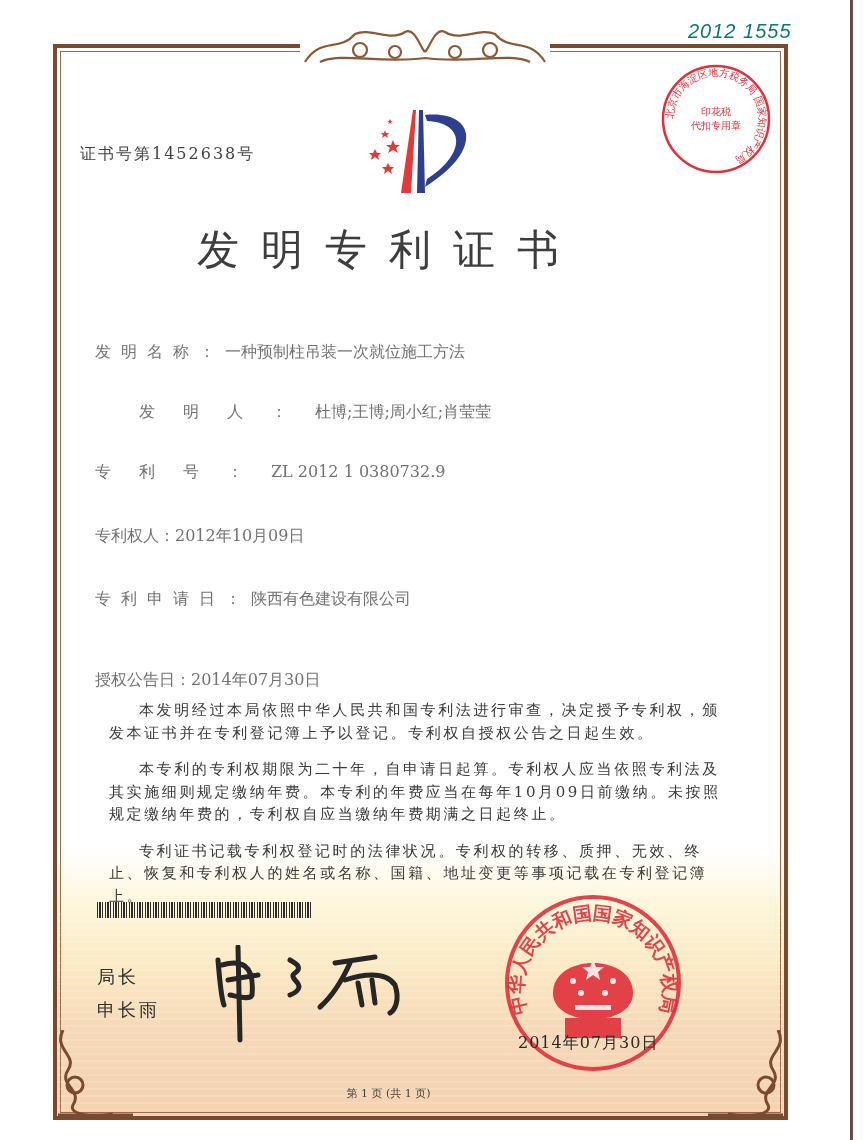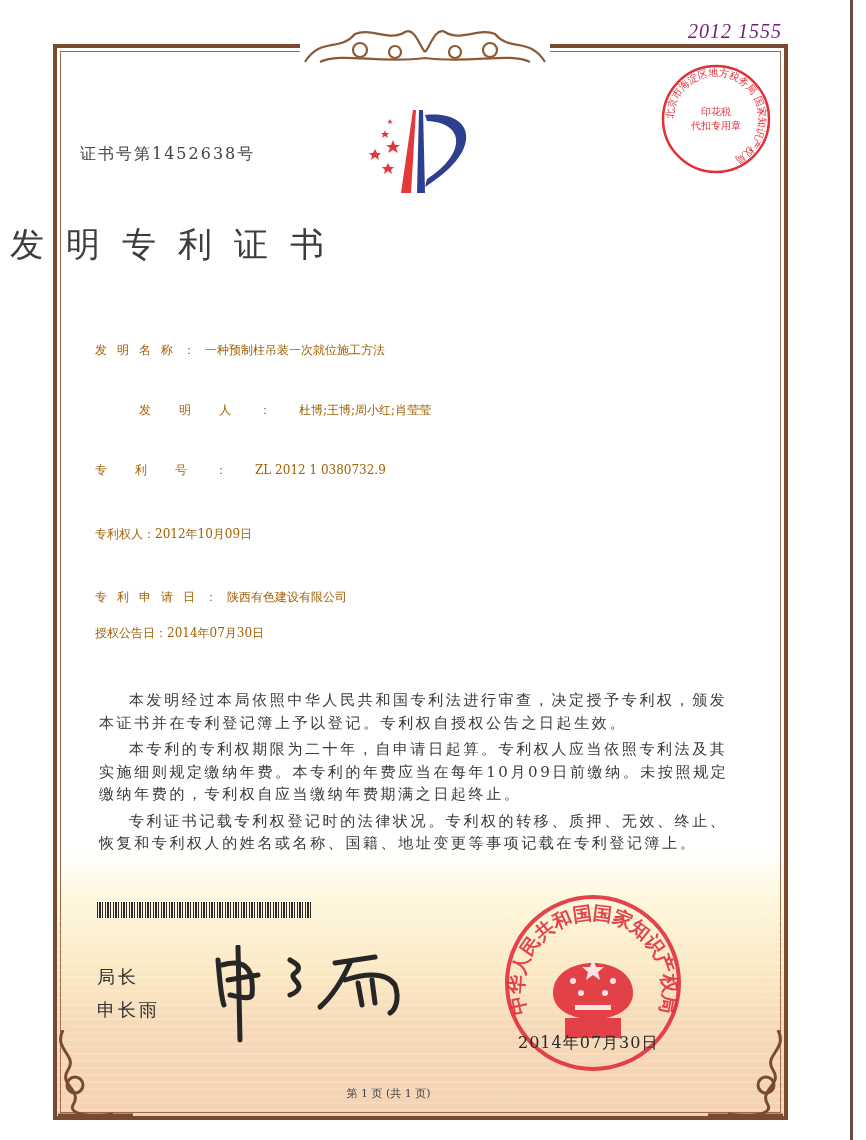--- a/index.html
+++ b/index.html
@@ -8,21 +8,21 @@
     background:#ffffff;
     font-family: "DejaVu Serif", "Liberation Serif", serif;
     color:#3a3a3a;
   }
   .page-edge {
     position:absolute; left:850px; top:0; width:3px; height:1140px;
     background:#6b4a4a;
   }
   .handnote {
     position:absolute; left:688px; top:20px; font-size:20px;
-    font-family:Liberation Serif, serif; color:#701a75; letter-spacing:1px;
+    font-family:Liberation Sans, sans-serif; color:#0f766e; letter-spacing:1px;
     font-style:italic;
   }
   .frame {
     position:absolute; left:53px; top:44px; width:735px; height:1076px;
     border:4px solid #7a4a2e; box-sizing:border-box;
     background: linear-gradient(to bottom,
       #ffffff 0px, #ffffff 800px, #fdf6da 860px, #fbe9c4 920px,
       #f6d9b8 980px, #f4d1b2 1076px);
     overflow:hidden;
   }
@@ -42,36 +42,36 @@
   }
   .ornament-corner { position:absolute; width:80px; height:90px; }
   .cert-no {
     position:absolute; left:80px; top:110px; font-size:16px; color:#444;
     letter-spacing:2px;
     margin-top:34px;
   }
   .logo { position:absolute; left:355px; top:105px; width:130px; height:90px; }
   .tax-seal { position:absolute; left:660px; top:63px; width:112px; height:112px; }
   .title {
-    position:absolute; left:0; width:768px; top:222px; text-align:left;
-    font-size:34px; letter-spacing:22px; color:#3d3d3d; font-weight:normal;
+    position:absolute; left:0; width:768px; top:222px; text-align:center;
+    font-size:42px; letter-spacing:22px; color:#3d3d3d; font-weight:normal;
     text-indent:10px;
   }
   .field {
-    position:absolute; left:95px; font-size:12px; color:#a16207; white-space:nowrap;
+    position:absolute; left:95px; font-size:16px; color:#737373; white-space:nowrap;
   }
   .field .lbl { display:inline-block; }
   .f-name .lbl { letter-spacing:10px; }
   .spaced2 { letter-spacing:28px; }
   .spaced3 { letter-spacing:10px; }
   .body-text {
     position:absolute; left:95px; width:640px; font-size:15px; line-height:22.5px;
     color:#3a3a3a; letter-spacing:2.6px;
   }
-  .body-text p { margin:4px; text-indent:30px; }
+  .body-text p { margin:14px; text-indent:30px; }
   .barcode {
     position:absolute; left:97px; top:902px; width:216px; height:16px;
     background: repeating-linear-gradient(to right,
       #2a2a2a 0px, #2a2a2a 1px, transparent 1px, transparent 2px,
       #2a2a2a 2px, #2a2a2a 4px, transparent 4px, transparent 5px,
       #2a2a2a 5px, #2a2a2a 6px, transparent 6px, transparent 8px);
   }
   .director {
     position:absolute; left:97px; font-size:18px; color:#2f2f2f;
     font-family:"DejaVu Sans", sans-serif; letter-spacing:3px;
@@ -164,21 +164,21 @@
 </div>
 <div class="field" style="top:462px;">
   <span class="lbl spaced2">专利号：</span><span>ZL 2012 1 0380732.9</span>
 </div>
 <div class="field" style="top:526px;">
   <span class="lbl">专利权人：</span><span>2012年10月09日</span>
 </div>
 <div class="field" style="top:589px;">
   <span class="lbl spaced3">专利申请日：</span><span>陕西有色建设有限公司</span>
 </div>
-<div class="field" style="top:625px;">
+<div class="field" style="top:670px;">
   <span class="lbl">授权公告日：</span><span>2014年07月30日</span>
 </div>
 
 <div class="body-text" style="top:685px;">
   <p>本发明经过本局依照中华人民共和国专利法进行审查，决定授予专利权，颁发本证书并在专利登记簿上予以登记。专利权自授权公告之日起生效。</p>
   <p>本专利的专利权期限为二十年，自申请日起算。专利权人应当依照专利法及其实施细则规定缴纳年费。本专利的年费应当在每年10月09日前缴纳。未按照规定缴纳年费的，专利权自应当缴纳年费期满之日起终止。</p>
   <p>专利证书记载专利权登记时的法律状况。专利权的转移、质押、无效、终止、恢复和专利权人的姓名或名称、国籍、地址变更等事项记载在专利登记簿上。</p>
 </div>
 
 <div class="barcode"></div>

